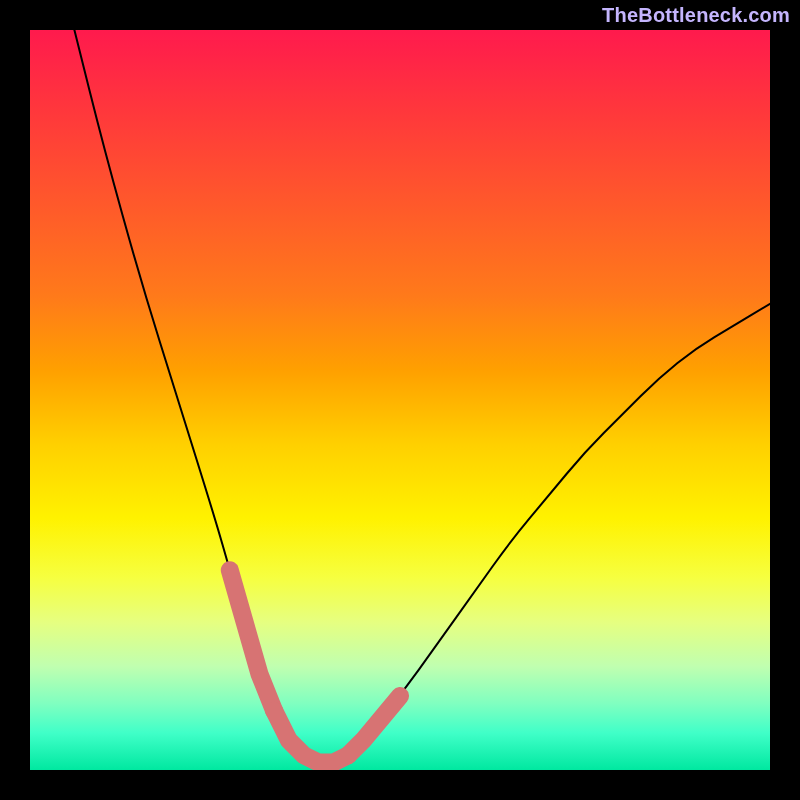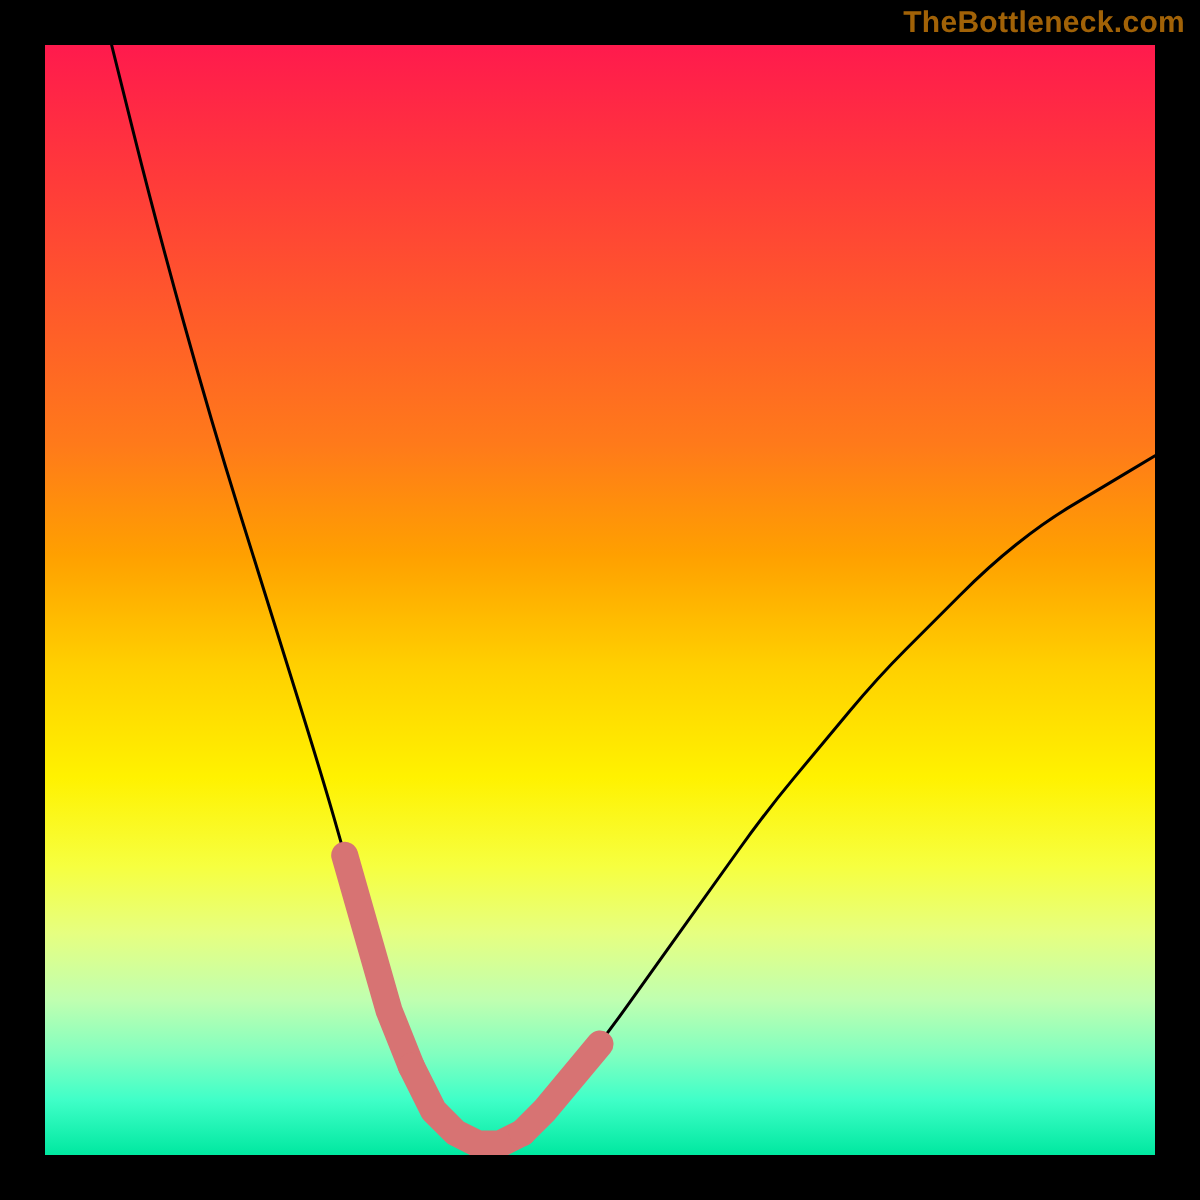--- a/index.html
+++ b/index.html
@@ -35,21 +35,21 @@
       #e6ff80 80%,
       #c0ffb0 86%,
       #80ffc0 91%,
       #40ffc8 95%,
       #00e8a0 100%);
   }
   .watermark {
     position: absolute;
     top: 4px;
     right: 10px;
-    color: #a16207;
+    color: #c4b5fd;
     font-size: 20px;
     font-weight: 600;
     letter-spacing: 0.2px;
     user-select: none;
   }
   svg.curve {
     position: absolute;
     left: 0;
     top: 0;
     width: 740px;

